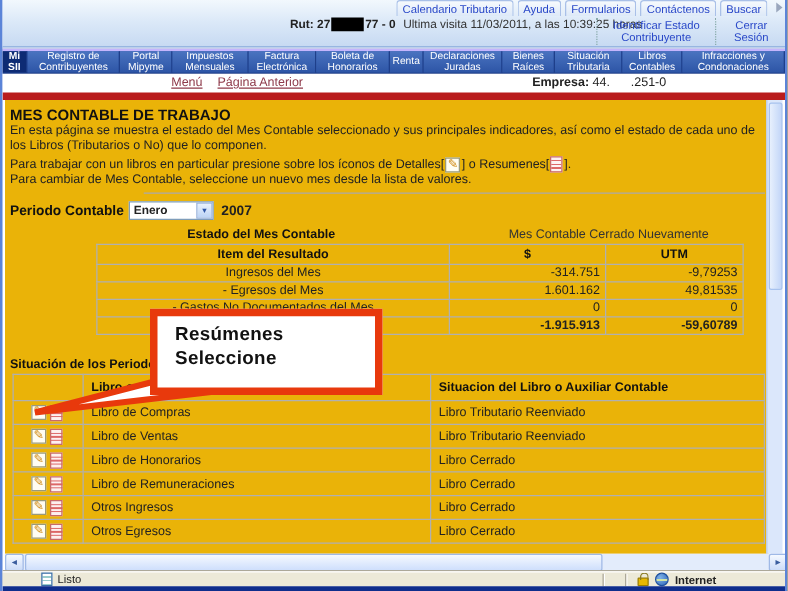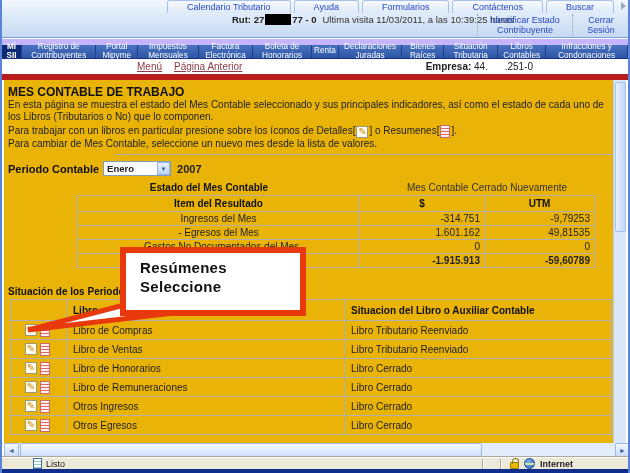--- a/index.html
+++ b/index.html
@@ -14,35 +14,35 @@
          border-bottom:1px solid #7aa1d8; }
   .logo { position:absolute; left:8px; top:2px; width:160px; height:34px; }
   .logo-sii { font:italic bold 22px "Liberation Serif", serif; color:#e87722; letter-spacing:-1px; }
   .logo-online { font:italic bold 20px "Liberation Serif", serif; color:#1b3f8f; margin-left:2px; }
   .logo-url { position:absolute; left:78px; top:22px; font-size:6px; color:#1b3f8f; }
   .logo-band { position:absolute; left:2px; top:28px; width:104px; height:7px; background:#cf2b1a;
                background-image:repeating-linear-gradient(90deg, rgba(255,255,255,.75) 0 1px, transparent 1px 4px);
                background-size:90% 2px; background-position:6px 2px; background-repeat:no-repeat; }
   .top-links { position:absolute; right:14px; top:0; display:flex; gap:3px; }
   .toplink { font-size:9px; color:#2847c8; background:linear-gradient(#f7fafd,#dde9f8);
-             border:1px solid #a9c0e8; border-bottom:none; border-radius:3px 3px 0 0; padding:1px 19px; cursor:pointer; }
+             border:1px solid #a9c0e8; border-bottom:none; border-radius:3px 3px 0 0; padding:1px 4px; cursor:pointer; }
   .hdr-corner-ic { position:absolute; right:2px; top:2px; width:0; height:0;
              border-left:5px solid #9aa7bd; border-top:4px solid transparent; border-bottom:4px solid transparent; }
   .rut-row { position:absolute; left:230px; top:14px; font-size:9.5px; color:#222; display:flex; align-items:center; }
   .rut-b { font-weight:bold; }
   .redact { display:inline-block; width:26px; height:11px; background:#000; margin:0 1px; }
   .visit { margin-left:6px; color:#333; }
   .sess { position:absolute; right:4px; top:13px; display:flex; align-items:center; height:24px; }
   .sess .dots { width:1px; height:22px; border-left:1px dotted #8aa; margin:0 5px; }
   .sess-link { font-size:9px; color:#2847c8; text-align:center; line-height:1.15; width:84px; cursor:pointer; }
   .sess-link.small { width:46px; }
 
   
   .nav { position:absolute; left:0; top:39px; width:100%; height:20px; display:flex;
-         background:#2d55a6; border-top:6px solid #c4b5fd; border-bottom:1px solid #16347e;justify-content:flex-end; }
+         background:#2d55a6; border-top:2px solid #c4b5fd; border-bottom:1px solid #16347e; }
   .nav-item { flex:1 1 auto; display:flex; align-items:center; justify-content:center; text-align:center;
               color:#fff; font-size:8.2px; line-height:1.08; padding:1px 2px;
               background:linear-gradient(#4a73c0,#2d55a6); border-right:1px solid #1e3f8a; cursor:pointer; }
   .nav-item.active { background:#0d2b74; font-weight:bold; }
 
   
   .subnav { position:absolute; left:0; top:59px; width:100%; height:21px; background:#fff;
             border-bottom:6px solid #b91c1c; font-size:10px; display:flex; align-items:center; }
   .subnav-links { margin-left:135px; display:flex; gap:12px; }
   .subnav-link { color:#8e3a4a; text-decoration:underline; cursor:pointer; }
@@ -112,21 +112,21 @@
             border:1px solid #9fb9e6; border-radius:2px; color:#3a5d9e; font-size:7px;
             display:flex; align-items:center; justify-content:center; cursor:pointer; }
   .harrow.left { left:0; } .harrow.right { right:0; }
   .hthumb { position:absolute; left:16px; top:0; width:462px; height:14px;
             background:linear-gradient(#f5f9ff,#cfdffc); border:1px solid #9fb9e6; border-radius:2px; cursor:grab; }
 
   
   .statusbar { position:absolute; left:0; top:457px; width:100%; height:12px; background:#ece9d8;
                border-top:1px solid #fff; box-shadow:0 -1px 0 #aca899; font-size:9px; color:#222;
                display:flex; align-items:center; }
-  .status-left { display:flex; align-items:center; gap:4px; margin-left:4px; flex:1;padding-left:27px; }
+  .status-left { display:flex; align-items:flex-start; gap:4px; margin-left:4px; flex:1;padding-left:27px; }
   .page-ic { width:9px; height:11px; background:#fff; border:1px solid #3a6ea5;
              background-image:repeating-linear-gradient(180deg, transparent 0 2px, #9cc 2px 3px); }
   .groove { width:1px; height:10px; border-left:1px solid #aca899; border-right:1px solid #fff; margin:0 8px; }
   .status-right { display:flex; align-items:center; gap:5px; margin-right:55px;font-weight:bold; }
   .lock-ic { position:relative; width:9px; height:7px; background:#e8b800; border:1px solid #9a7d00; border-radius:1px; margin-top:4px; }
   .lock-ic::before { content:""; position:absolute; left:1px; top:-5px; width:5px; height:5px;
                      border:1.5px solid #8a7a22; border-bottom:none; border-radius:4px 4px 0 0; }
   .globe-ic { width:11px; height:11px; border-radius:50%; border:1px solid #1d4f9e;
               background:radial-gradient(circle at 35% 35%, #7fb2e8, #2e66b8);
               background-image:linear-gradient(180deg, transparent 4px, #cfe3a8 4px 6px, transparent 6px),

